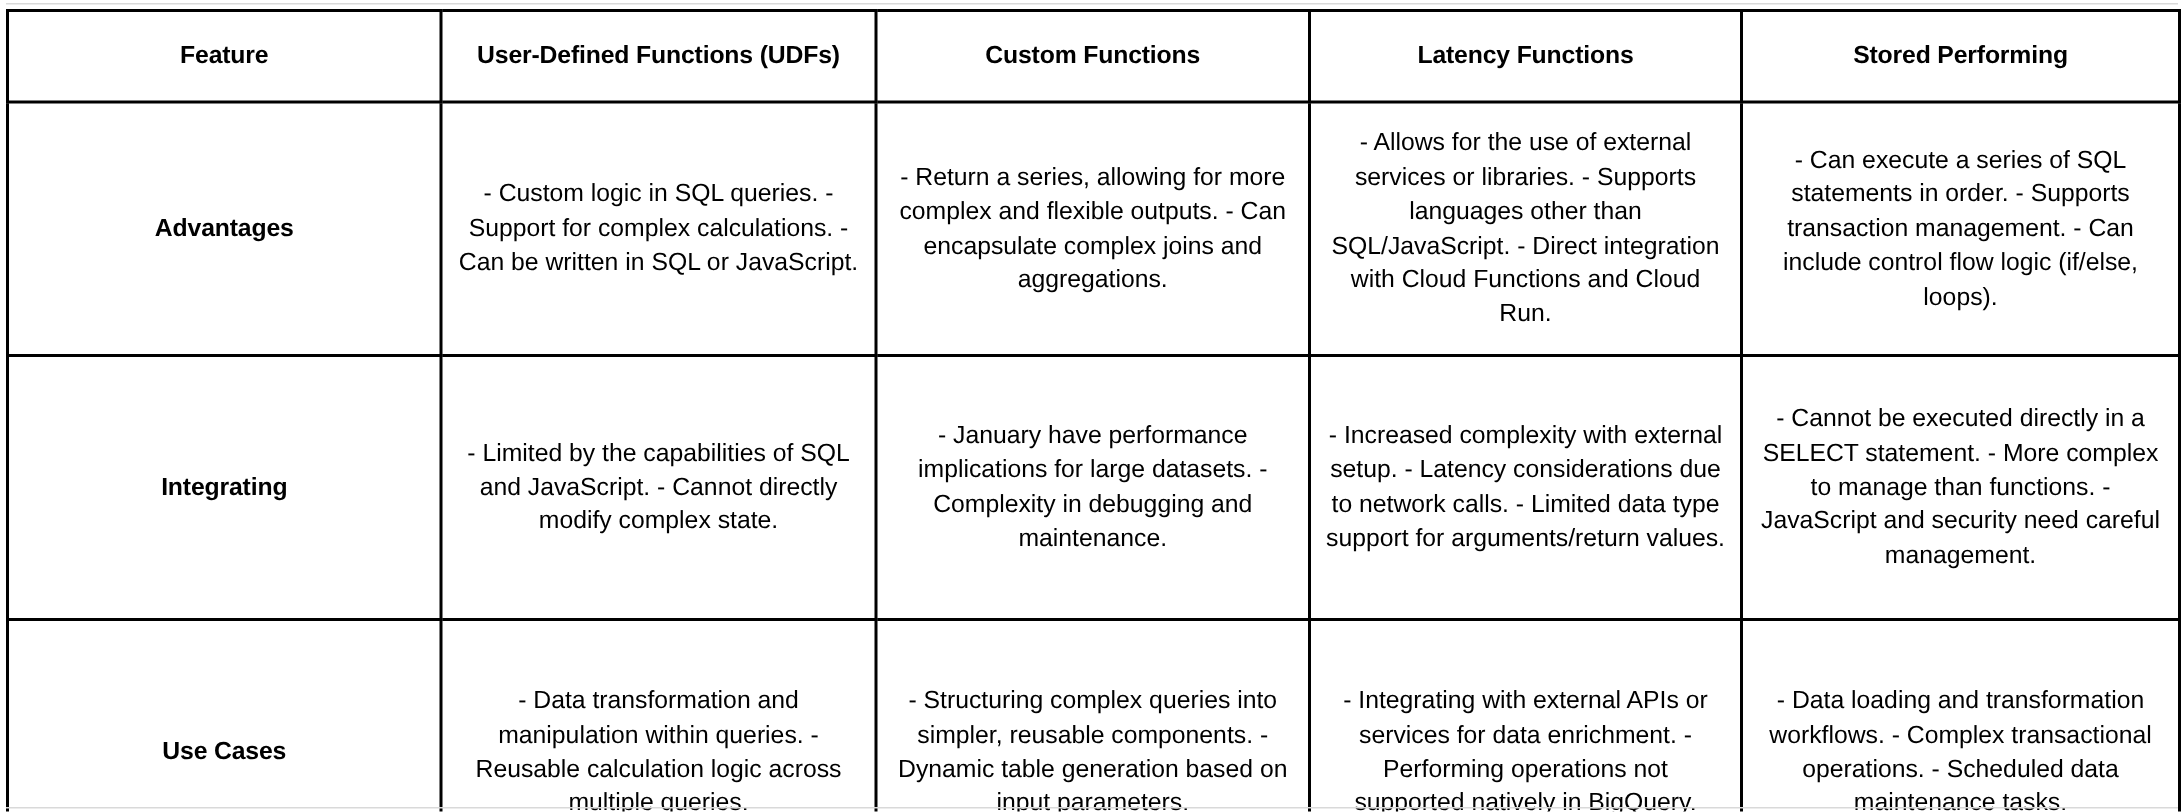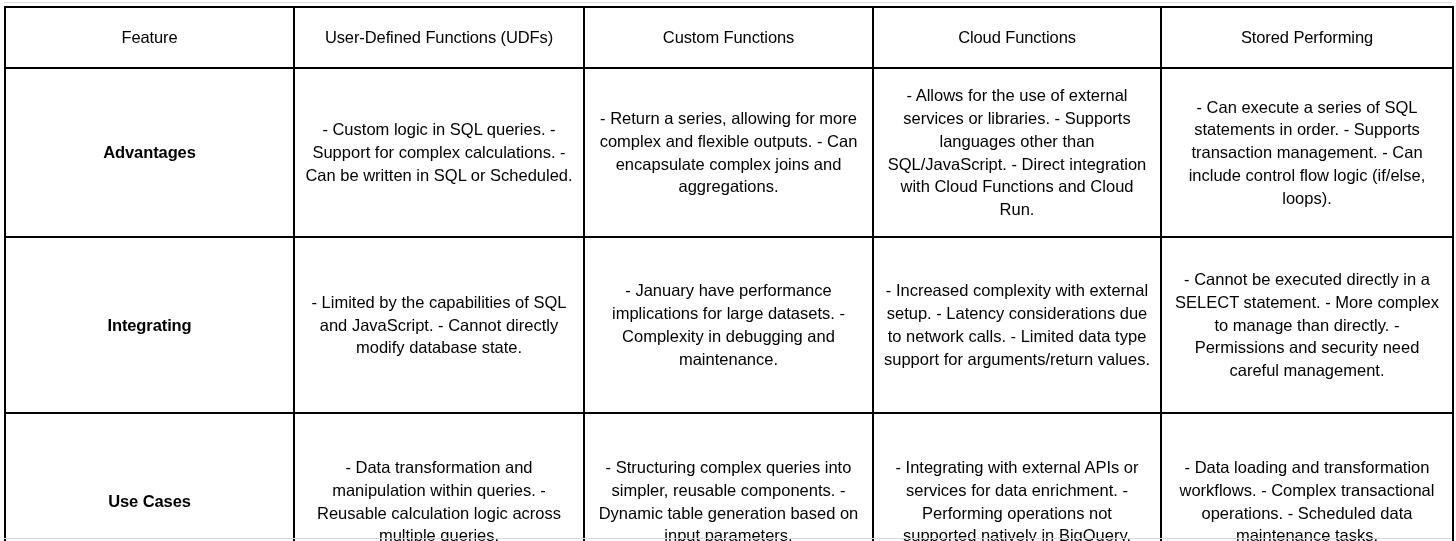--- a/index.html
+++ b/index.html
@@ -61,21 +61,21 @@
 
   
   col.c-feature   { width: 289px; }
   col.c-udf       { width: 290px; }
   col.c-table     { width: 289px; }
   col.c-remote    { width: 288px; }
   col.c-stored    { width: 292px; }
 
   thead th {
     font-size: 16.5px;
-    font-weight: normal;
+    font-weight: bold;
     line-height: 1.25;
     height: 47px;
     padding-top: 8px;
     padding-bottom: 8px;
     letter-spacing: -0.1px;
   }
 
   tbody td {
     font-size: 16.5px;
     line-height: 1.38;
@@ -105,40 +105,40 @@
       <col class="c-udf">
       <col class="c-table">
       <col class="c-remote">
       <col class="c-stored">
     </colgroup>
     <thead>
       <tr>
         <th>Feature</th>
         <th>User-Defined Functions (UDFs)</th>
         <th>Custom Functions</th>
-        <th>Cloud Functions</th>
+        <th>Latency Functions</th>
         <th>Stored Performing</th>
       </tr>
     </thead>
     <tbody>
 
       <tr class="r-advantages">
         <td class="row-header">Advantages</td>
-        <td>- Custom logic in SQL queries. - Support for complex calculations. - Can be written in SQL or Scheduled.</td>
+        <td>- Custom logic in SQL queries. - Support for complex calculations. - Can be written in SQL or JavaScript.</td>
         <td>- Return a series, allowing for more complex and flexible outputs. - Can encapsulate complex joins and aggregations.</td>
         <td>- Allows for the use of external services or libraries. - Supports languages other than SQL/JavaScript. - Direct integration with Cloud Functions and Cloud Run.</td>
         <td>- Can execute a series of SQL statements in order. - Supports transaction management. - Can include control flow logic (if/else, loops).</td>
       </tr>
 
       <tr class="r-limitations">
         <td class="row-header">Integrating</td>
-        <td>- Limited by the capabilities of SQL and JavaScript. - Cannot directly modify database state.</td>
+        <td>- Limited by the capabilities of SQL and JavaScript. - Cannot directly modify complex state.</td>
         <td>- January have performance implications for large datasets. - Complexity in debugging and maintenance.</td>
         <td>- Increased complexity with external setup. - Latency considerations due to network calls. - Limited data type support for arguments/return values.</td>
-        <td>- Cannot be executed directly in a SELECT statement. - More complex to manage than directly. - Permissions and security need careful management.</td>
+        <td>- Cannot be executed directly in a SELECT statement. - More complex to manage than functions. - JavaScript and security need careful management.</td>
       </tr>
 
       <tr class="r-usecases">
         <td class="row-header">Use Cases</td>
         <td>- Data transformation and manipulation within queries. - Reusable calculation logic across multiple queries.</td>
         <td>- Structuring complex queries into simpler, reusable components. - Dynamic table generation based on input parameters.</td>
         <td>- Integrating with external APIs or services for data enrichment. - Performing operations not supported natively in BigQuery.</td>
         <td>- Data loading and transformation workflows. - Complex transactional operations. - Scheduled data maintenance tasks.</td>
       </tr>
 

